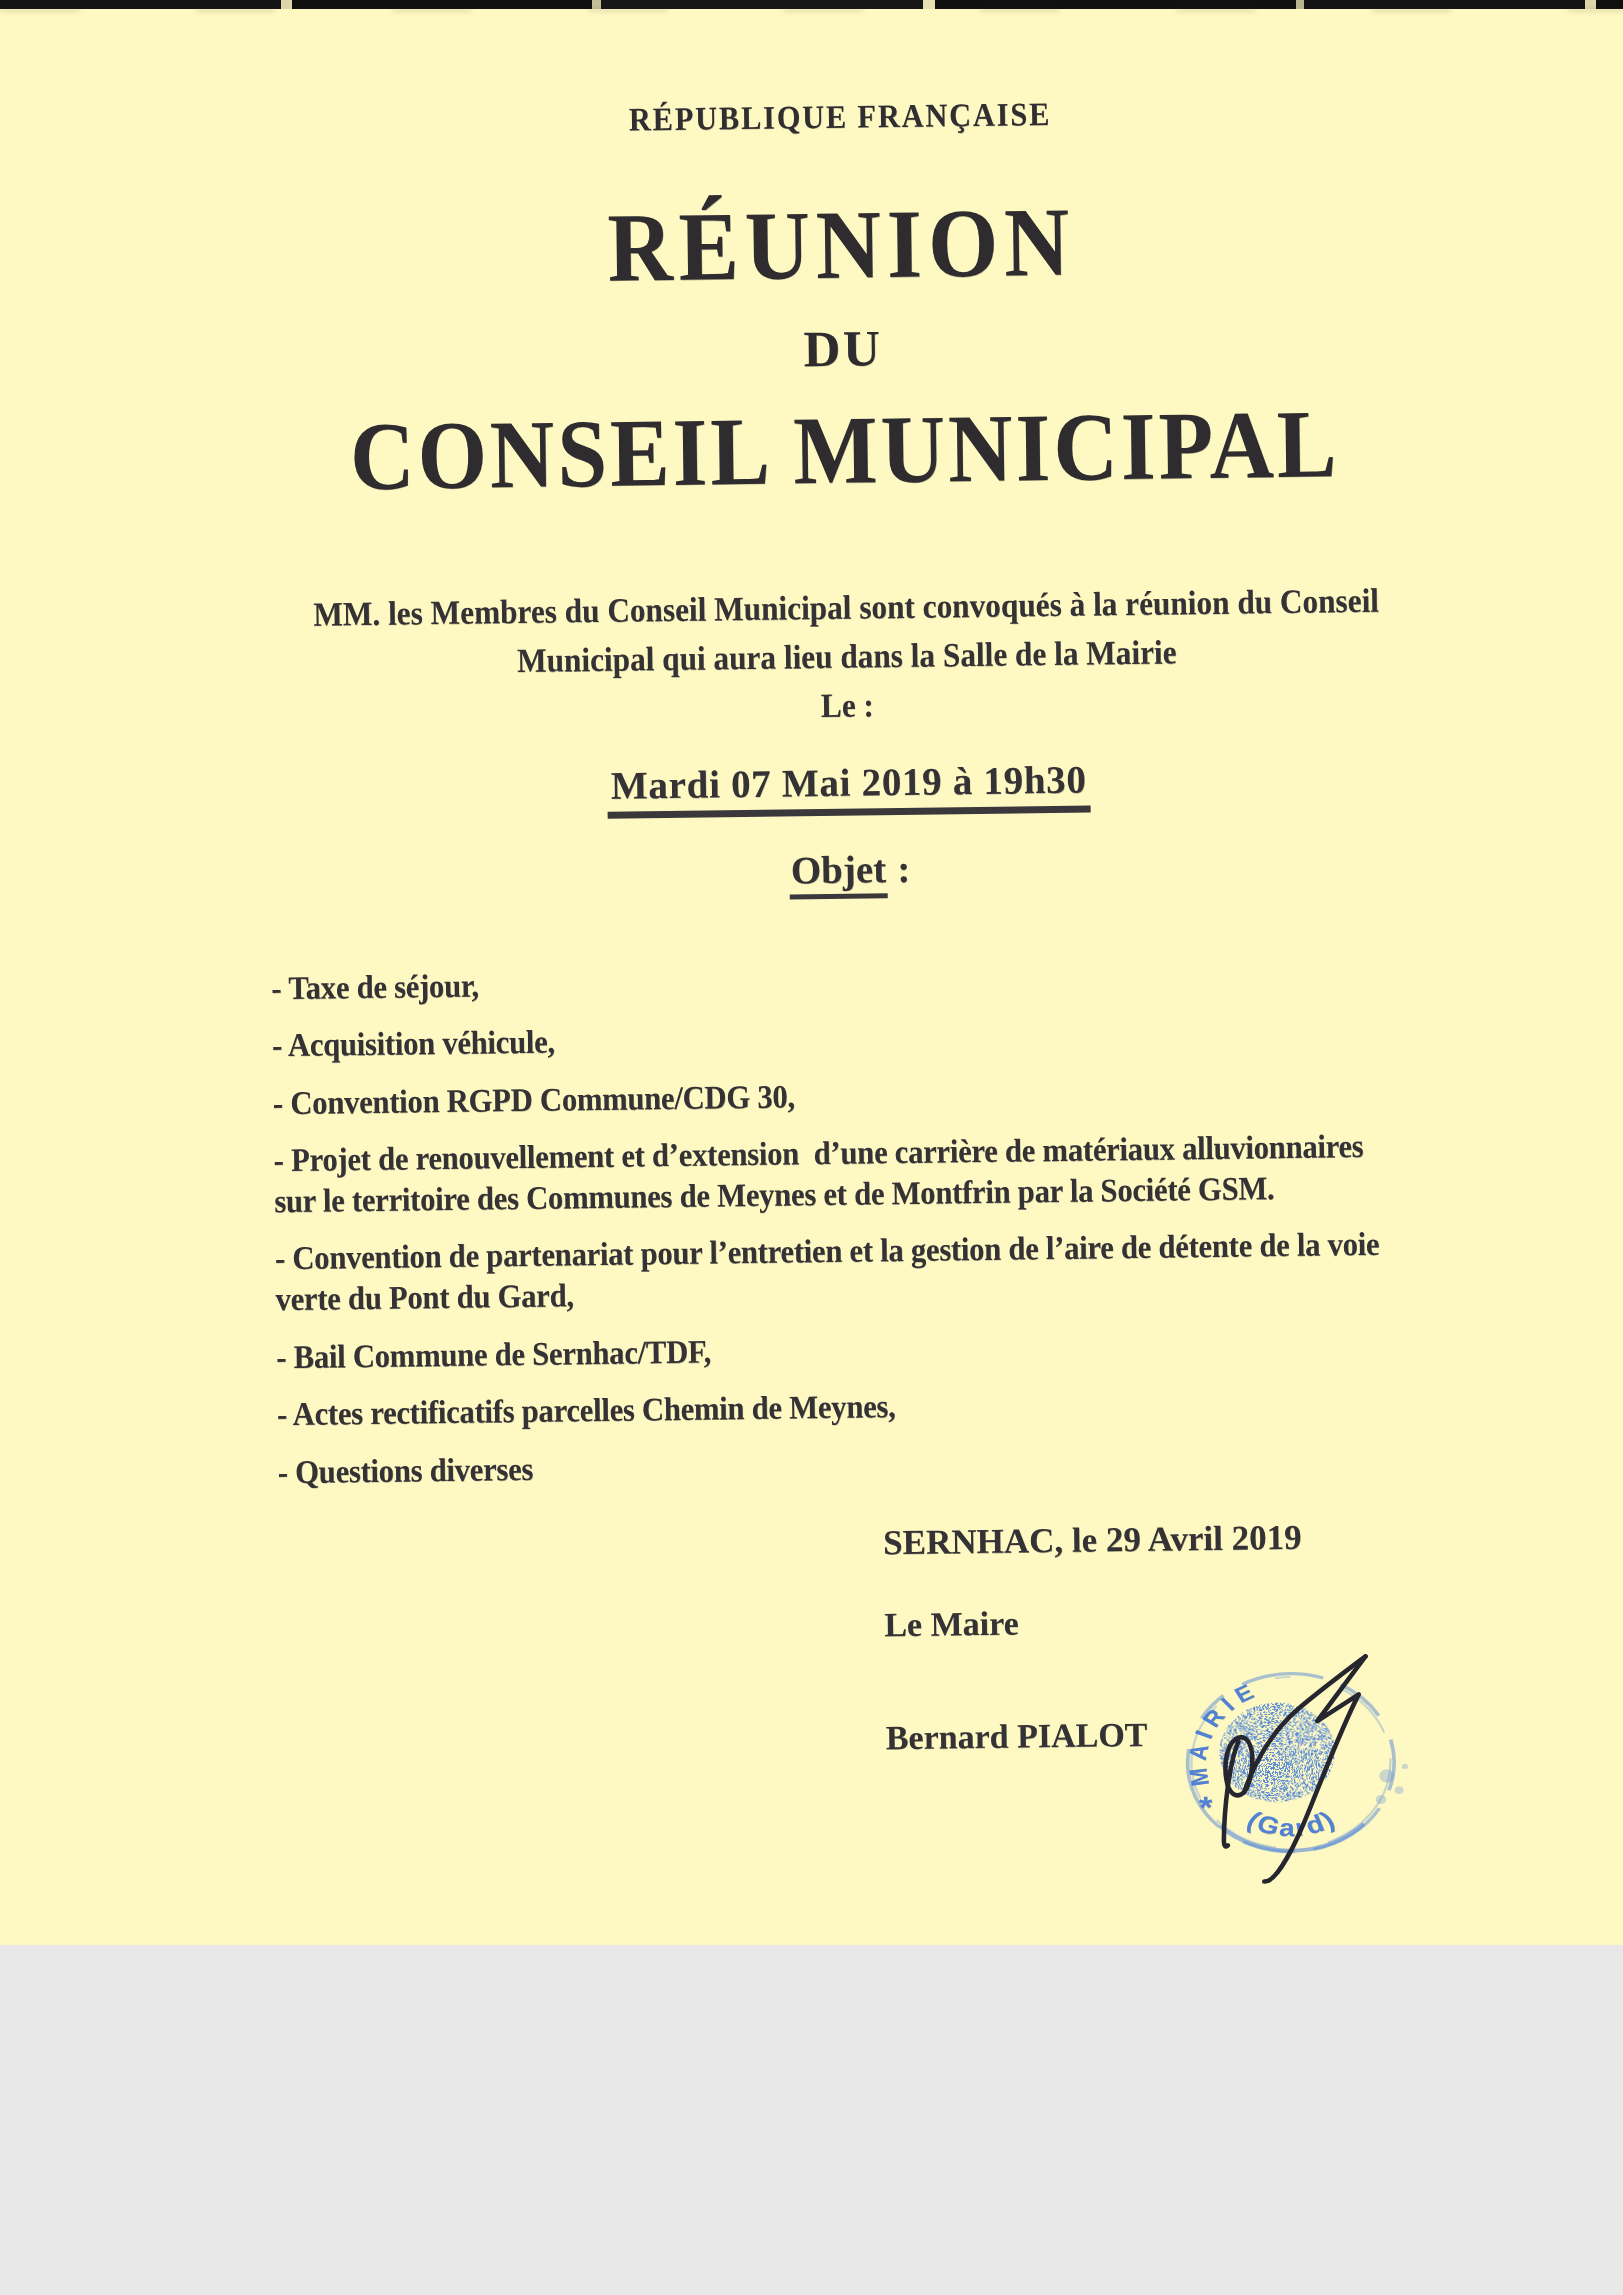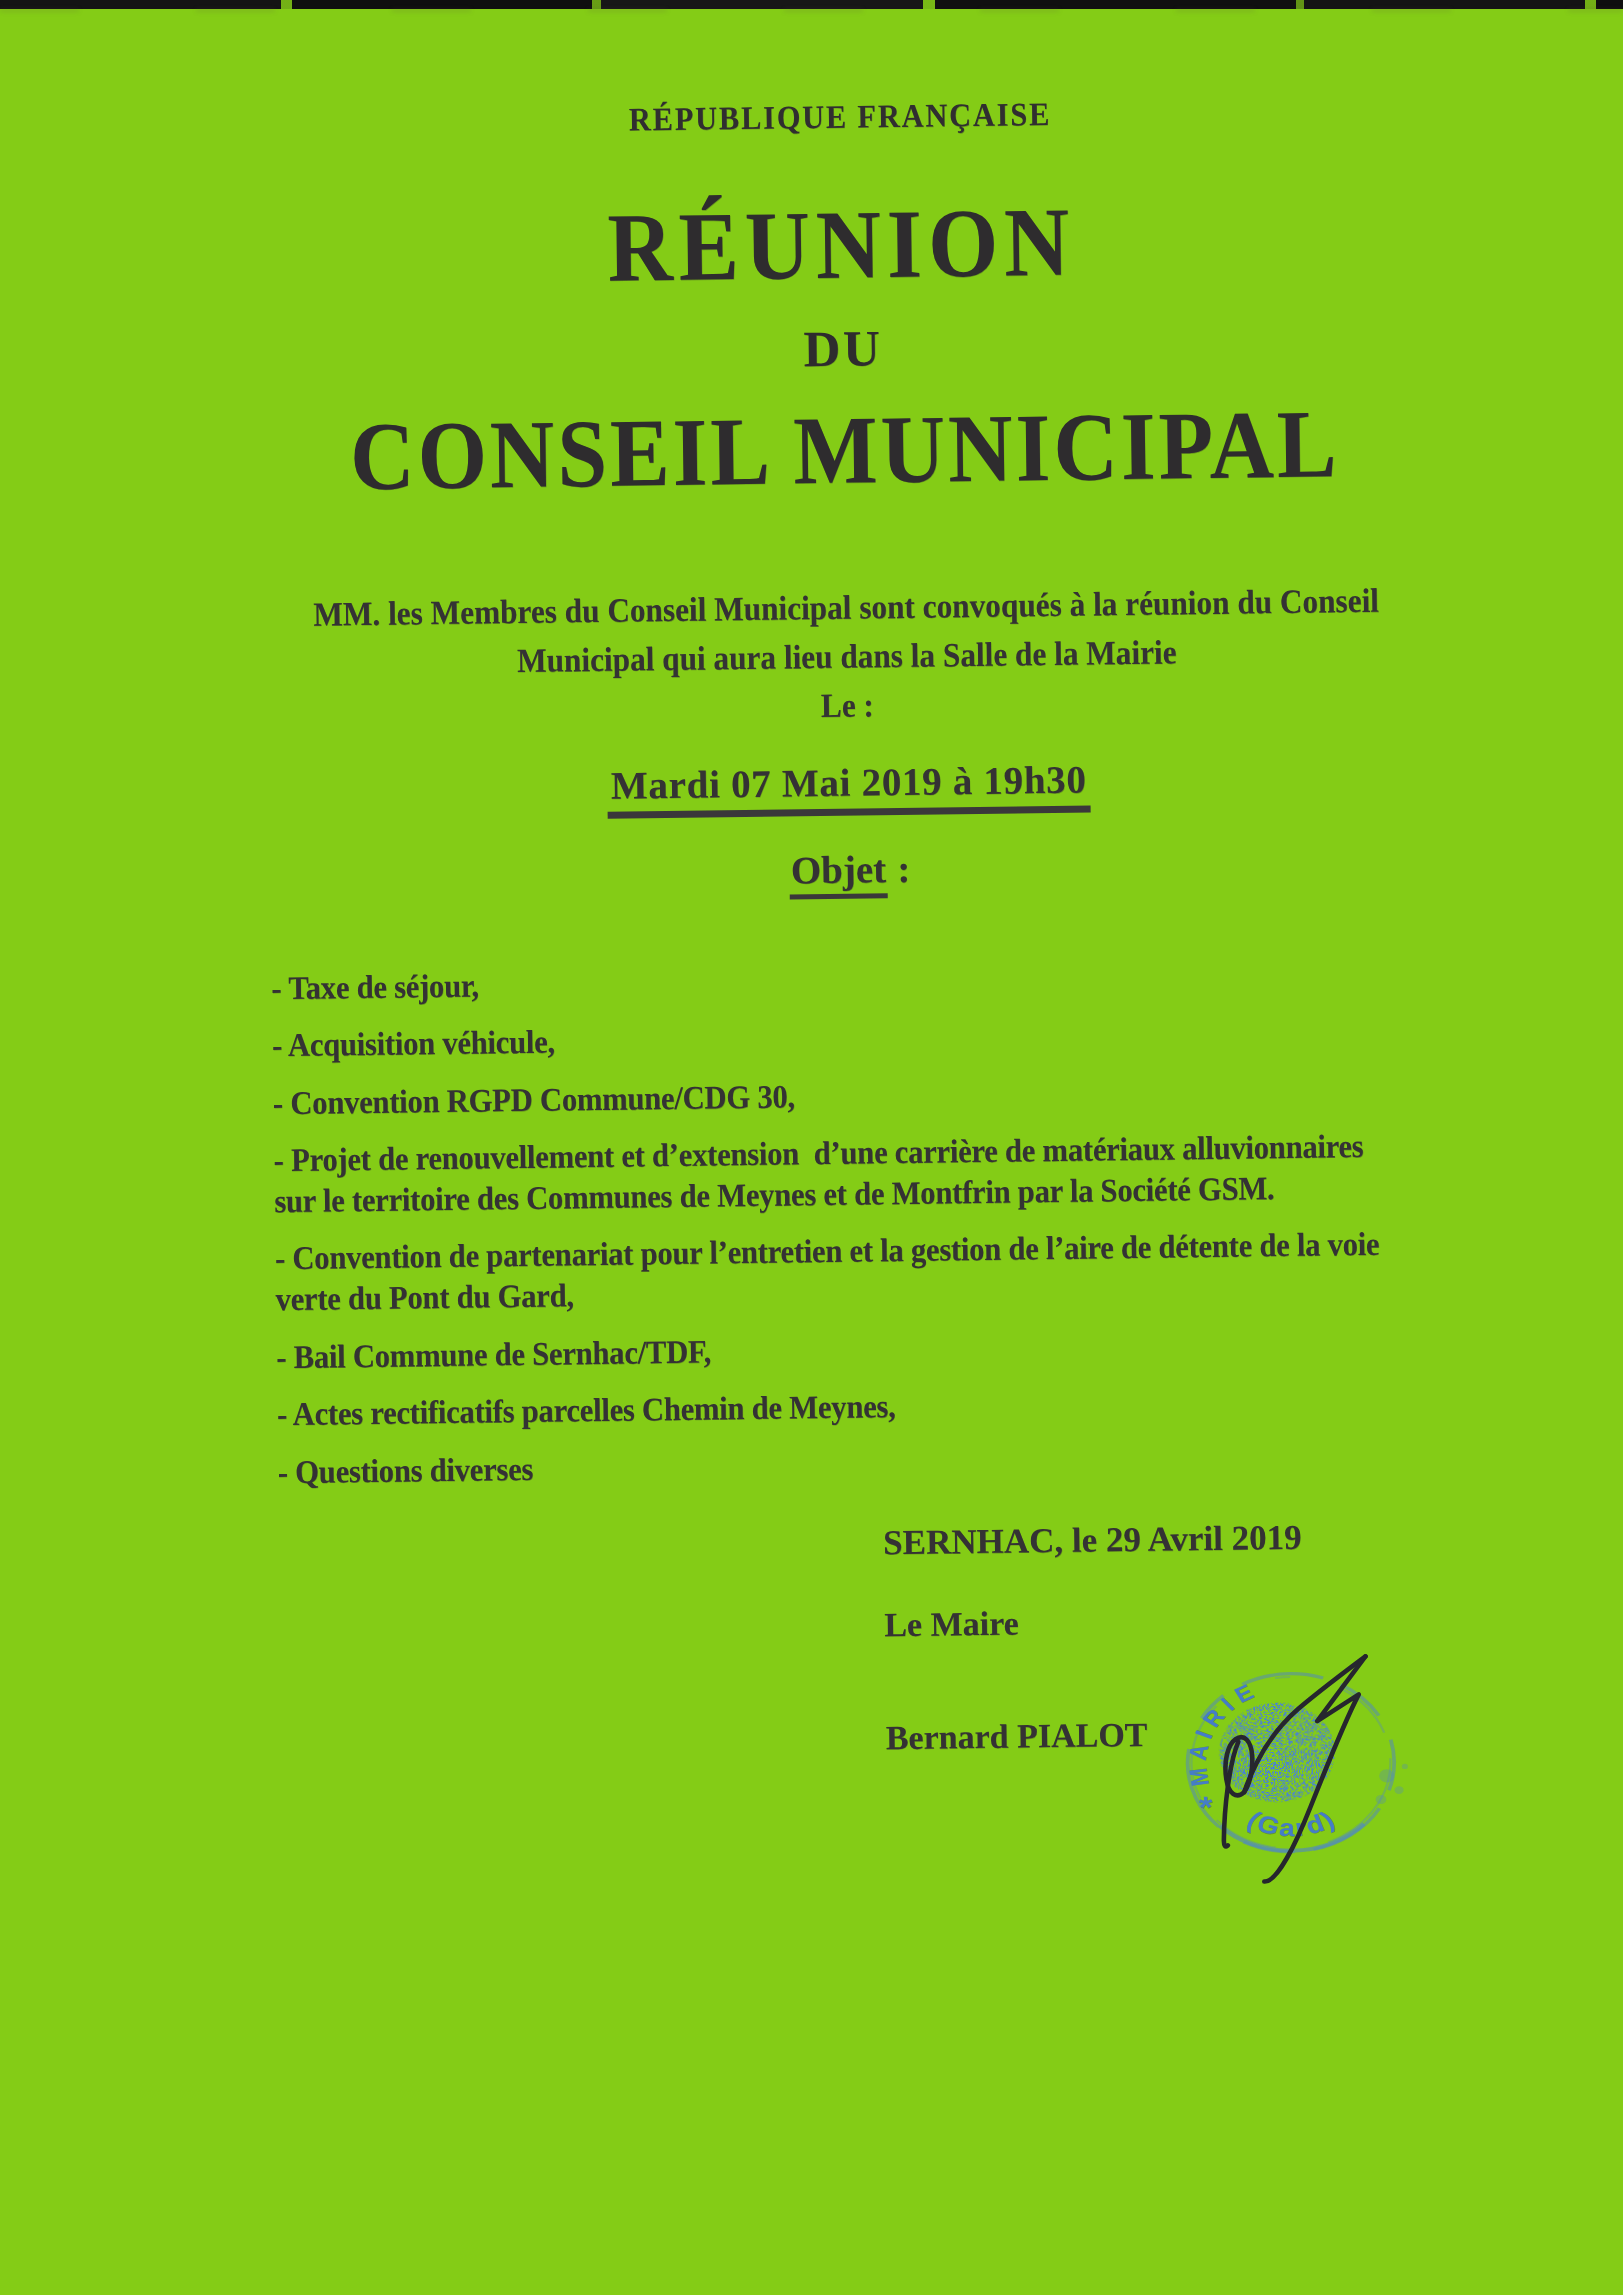--- a/index.html
+++ b/index.html
@@ -1,17 +1,17 @@
 <!DOCTYPE html>
 <html style="font-size:10.5px"><head>
 <meta charset="utf-8">
 <style>
   html,body{margin:0;padding:0;background:#e8e8e8;}
   .page{
-    position:relative;width:1623px;height:2295px;background:#84cc16;
+    position:relative;width:1623px;height:1945px;background:#fef9c3;
     overflow:hidden;font-family:"Liberation Serif", serif;color:#343234;
   }
   
   .scan-edge{
     position:absolute;top:0;left:0;width:1623px;height:8.5px;
     background:
       repeating-linear-gradient(90deg,
         #141414 0 281px, rgba(20,20,20,.15) 281px 292px,
         #0f0f0f 292px 592px, rgba(20,20,20,.25) 592px 601px,
         #171717 601px 923px, rgba(20,20,20,.1) 923px 935px,

